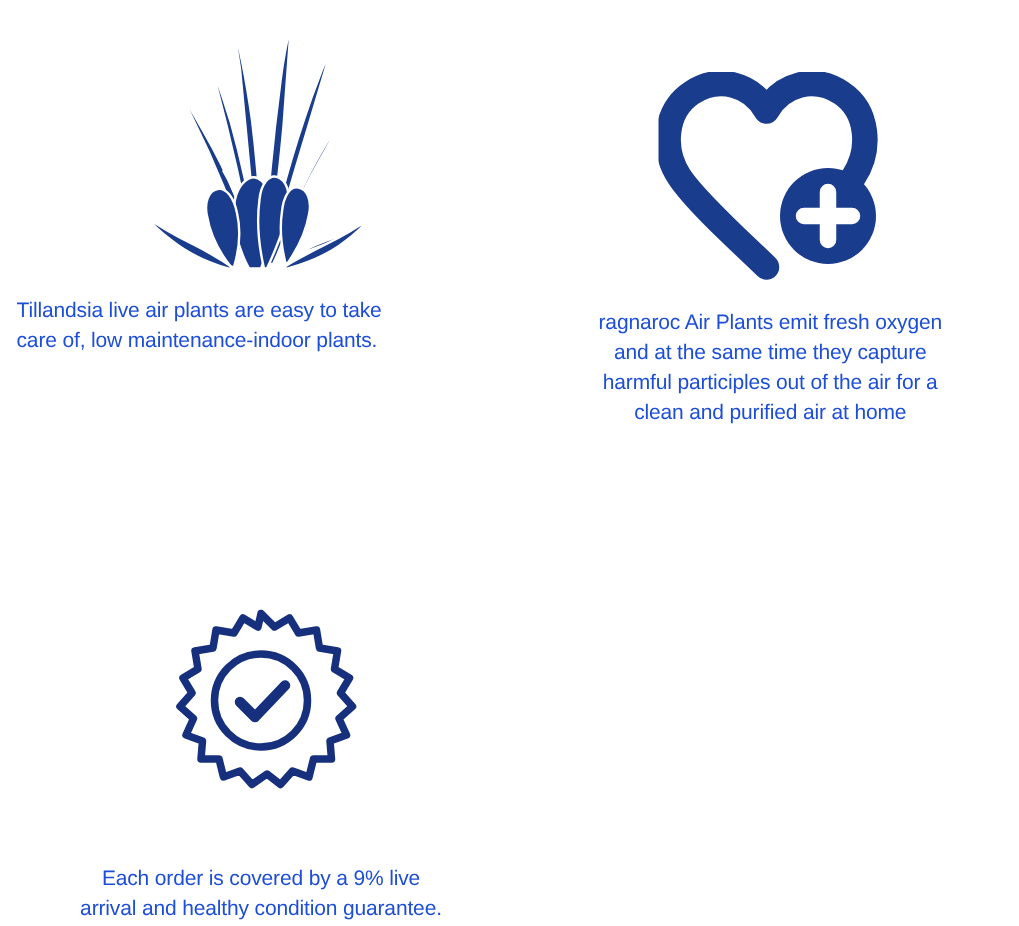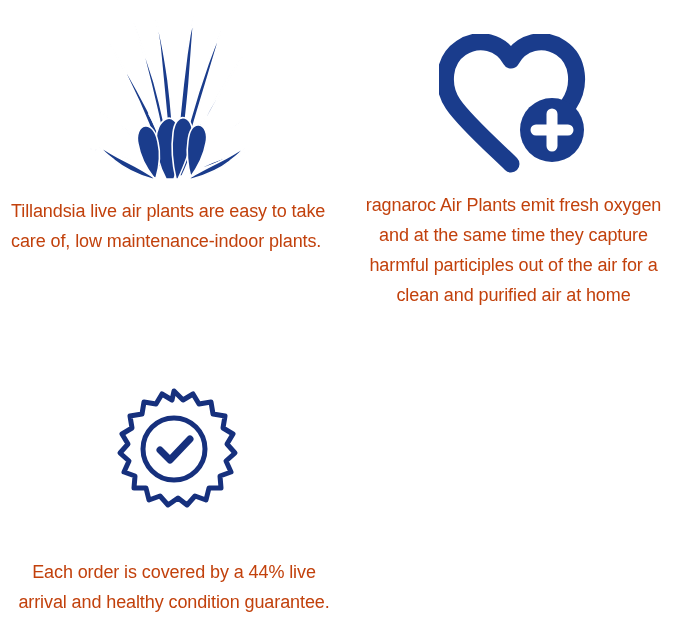--- a/index.html
+++ b/index.html
@@ -30,24 +30,24 @@
     box-sizing: border-box;
     overflow: hidden;
   }
   .icon-wrap {
     display: flex;
     align-items: flex-end;
     justify-content: center;
     width: 100%;
   }
   .caption {
-    font-size: 18px;
-    line-height: 30px;
+    font-size: 14px;
+    line-height: 20px;
     letter-spacing: -0.1px;
-    color: #c2410c;
+    color: #1d4ed8;
     white-space: pre-line;
   }
 
   
   .cell-plant .icon-wrap { height: 176px; padding-top: 4px; }
   .cell-plant .caption {
     width: 336px;
     text-align: left;
     padding-left: 5px;
     box-sizing: border-box;
@@ -143,17 +143,17 @@
     <div class="icon-wrap">
       <svg width="134" height="130" viewBox="0 0 134 130" aria-hidden="true">
 
         <polygon points="67,6 76,15 86,9 92,19 104,17 106,29 118,31 116,43 126,49 120,59 128,68 119,76 124,87 113,91 114,103 102,103 99,115 88,111 80,120 71,113 61,120 53,111 42,115 39,103 27,103 28,91 17,87 22,76 13,68 21,59 15,49 25,43 23,31 35,29 37,17 49,19 55,9 65,15" fill="none" stroke="#16307d" stroke-width="5" stroke-linejoin="round"></polygon>
 
         <circle cx="67" cy="64" r="31" fill="none" stroke="#16307d" stroke-width="5"></circle>
 
         <path d="M53 65 L63 75 L83 54" fill="none" stroke="#16307d" stroke-width="7" stroke-linecap="round" stroke-linejoin="round"></path>
       </svg>
     </div>
-    <div class="caption">Each order is covered by a 44% live
+    <div class="caption">Each order is covered by a 9% live
 arrival and healthy condition guarantee.</div>
   </div>
 
 </div>
 
 </body></html>

